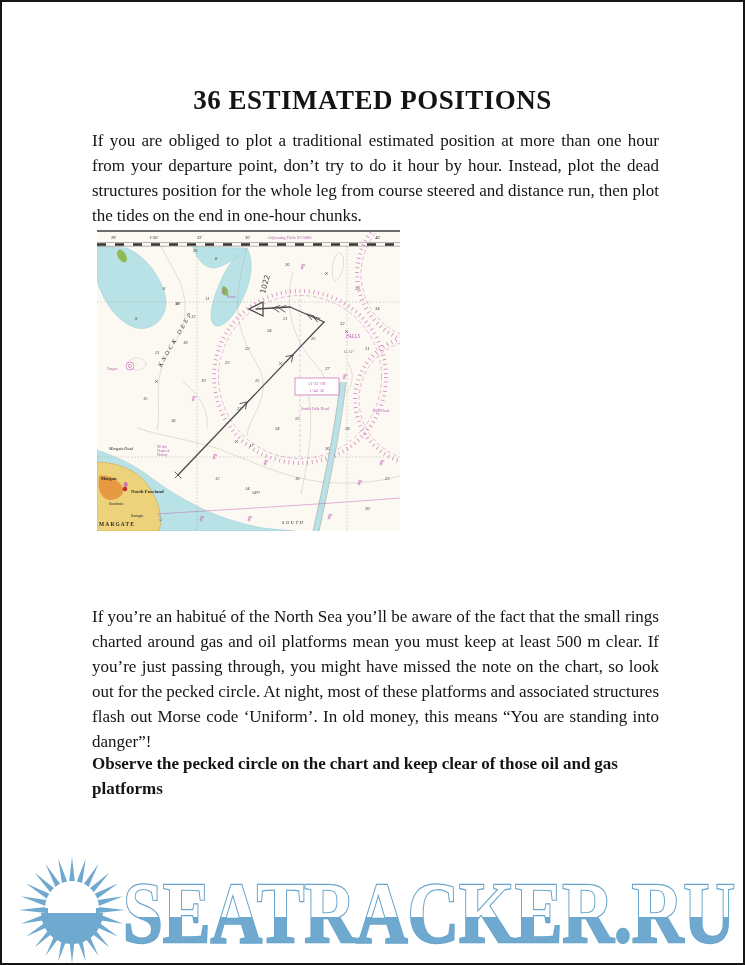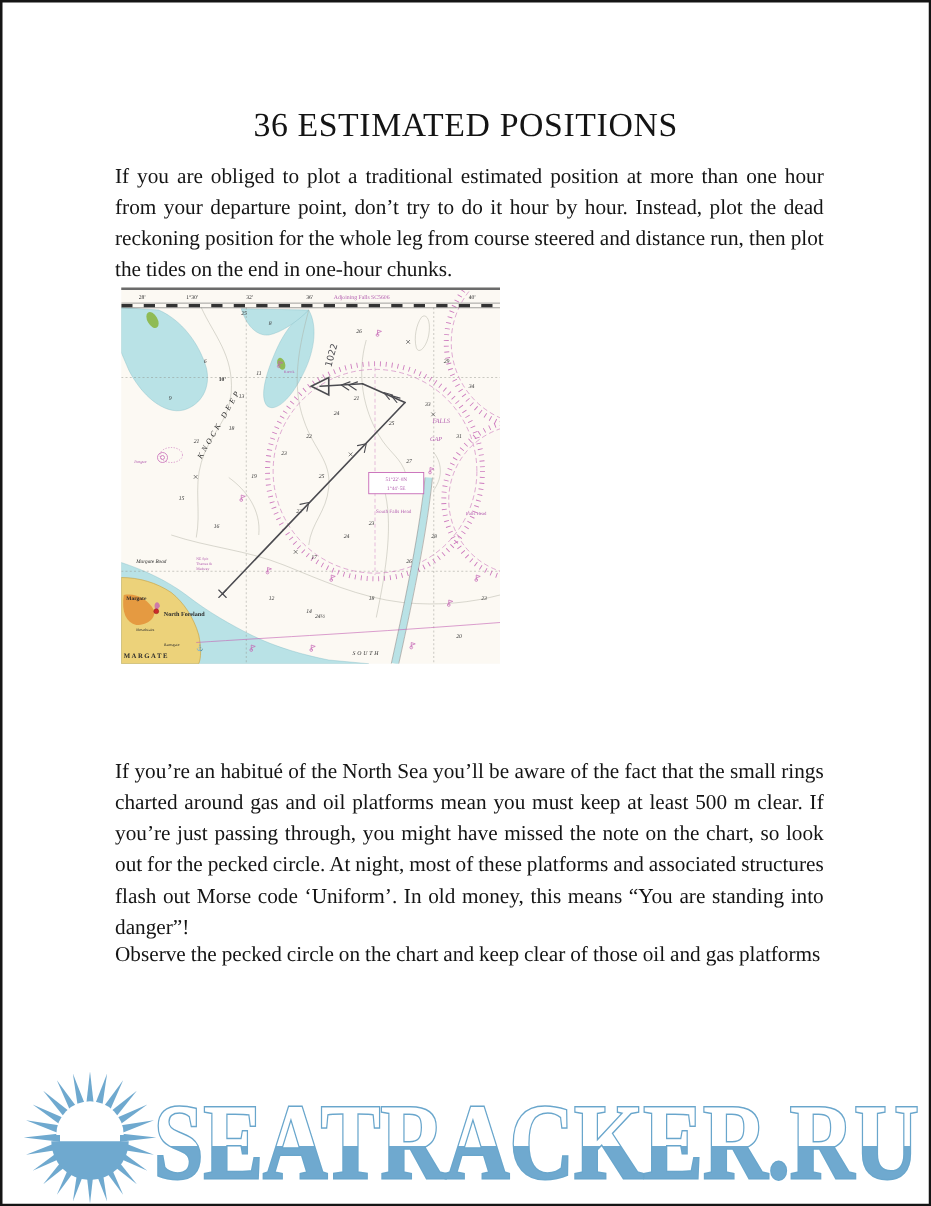--- a/index.html
+++ b/index.html
@@ -3,27 +3,27 @@
 <meta charset="utf-8">
 <style>
   html,body{margin:0;padding:0;background:#e8e8e8;}
   .page{
     position:relative; width:745px; height:965px; margin:0 auto;
     background:#ffffff; border:2px solid #151515; box-sizing:border-box;
     overflow:hidden; font-family:"Liberation Serif", serif; color:#141414;
   }
   .sec-title{
     position:absolute; left:0; width:100%; text-align:center;
-    font-size:27px; font-weight:normal; letter-spacing:.5px; margin:0;
+    font-size:27px; font-weight:bold; letter-spacing:.5px; margin:0;
   }
   .body-text{
     position:absolute; left:90px; width:567px; margin:0;
     font-size:17px; line-height:25px; text-align:justify; word-spacing:-.3px;
   }
-  .bold-note{ font-weight:normal; text-align:left; }
+  .bold-note{ font-weight:bold; text-align:left; }
   #chart{
     position:absolute; left:95px; top:228px; width:303px; height:299px;
     background:#fcf9f3; border-top:2px solid #6b6b6b; box-sizing:content-box;
   }
   
   .c-lbl{ font-family:"Liberation Serif",serif; fill:#2b2b2b; }
   .c-it{ font-style:italic; }
   .c-b{ font-weight:bold; }
   .mag{ fill:#b45fb0; }
   .depth{ font:italic 4.6px "Liberation Serif",serif; fill:#3a3a3a; }
@@ -35,21 +35,21 @@
   #watermark-text{ position:absolute; left:119px; top:864px; }
   #watermark-sun{ position:absolute; left:13px; top:851px; }
 </style>
 </head>
 <body>
 
 <div class="page">
 
   <h1 id="title36" class="sec-title" style="top:83px">36 ESTIMATED POSITIONS</h1>
 
-  <p class="body-text" style="top:126px">If you are obliged to plot a traditional estimated position at more than one hour from your departure point, don’t try to do it hour by hour. Instead, plot the dead reckoning position for the whole leg from course steered and distance run, then plot the tides on the end in one-hour chunks.</p>
+  <p class="body-text" style="top:126px">If you are obliged to plot a traditional estimated position at more than one hour from your departure point, don’t try to do it hour by hour. Instead, plot the dead structures position for the whole leg from course steered and distance run, then plot the tides on the end in one-hour chunks.</p>
 
   <svg id="chart" viewBox="0 0 303 299" xmlns="http://www.w3.org/2000/svg">
 
     <g>
       <path d="M0,14 L30,16 C48,24 62,42 68,62 C72,78 64,92 50,96 C34,100 16,84 6,64 L0,50 Z" fill="#b9e2e6" stroke="#7fbac4" stroke-width="0.3"></path>
       <path d="M150,16 C158,30 154,52 144,70 C136,86 124,98 117,93 C110,86 116,66 124,48 C132,30 142,20 150,16 Z" fill="#b9e2e6" stroke="#7fbac4" stroke-width="0.3"></path>
       <path d="M96,15 L150,16 C140,26 128,34 118,36 C108,37 100,28 96,15 Z" fill="#b9e2e6" stroke="#7fbac4" stroke-width="0.3"></path>
       <ellipse cx="25" cy="24" rx="4" ry="7" transform="rotate(-30 25 24)" fill="#8fbb55"></ellipse>
       <ellipse cx="128" cy="59" rx="3" ry="5" transform="rotate(-20 128 59)" fill="#8fbb55"></ellipse>
     </g>

